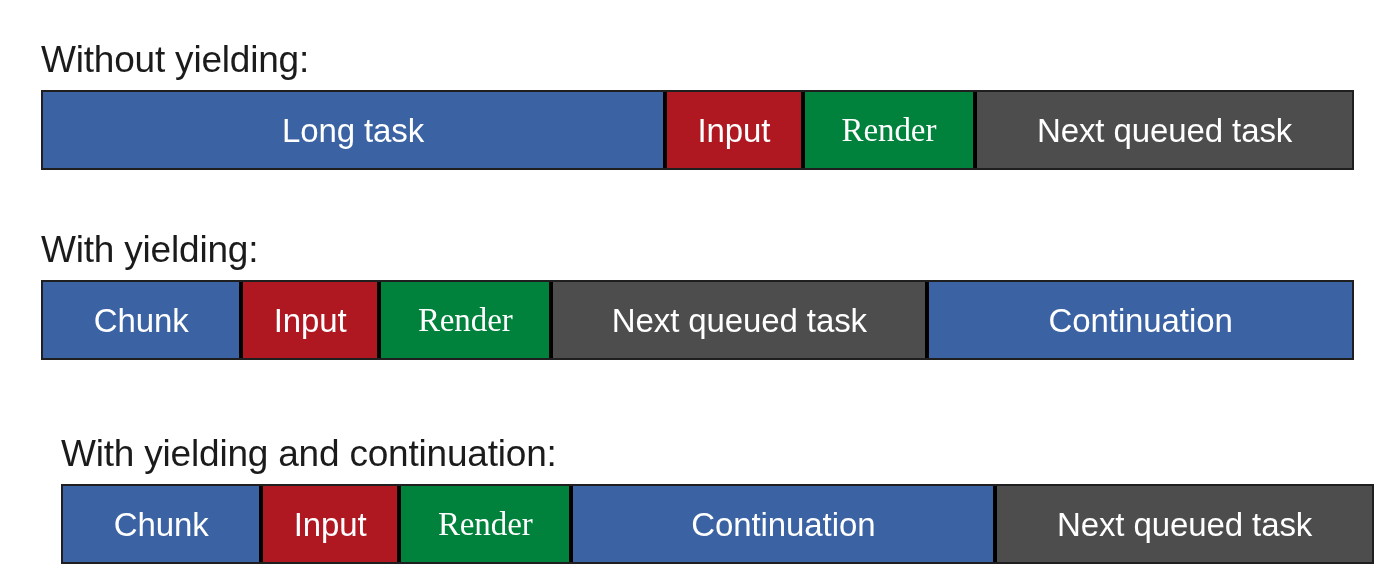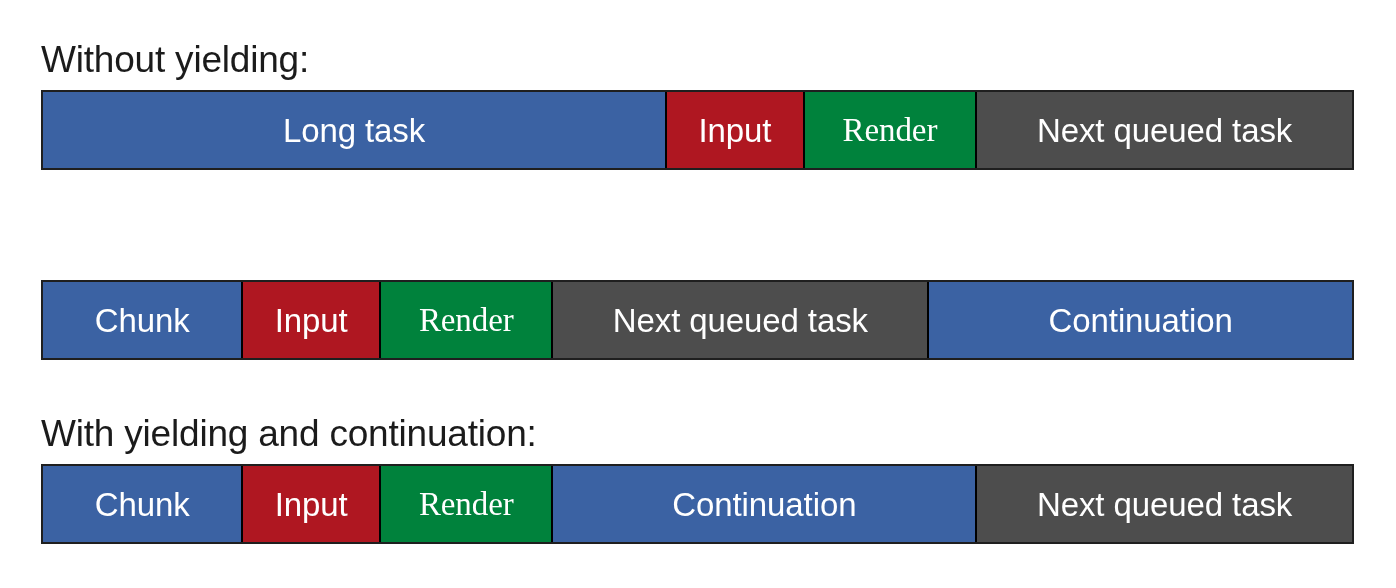--- a/index.html
+++ b/index.html
@@ -50,48 +50,49 @@
     align-items: center;
     justify-content: center;
     height: 100%;
     box-sizing: border-box;
     color: #ffffff;
     font-size: 33px;
     line-height: 1;
     letter-spacing: -0.1px;
     white-space: nowrap;
     overflow: hidden;
-    border-right: 2px solid #000000;
+    border-right: 4px solid #000000;
   }
   .seg:last-child { border-right: 0; }
   .seg-blue  { background: #3b62a3; }
   .seg-red   { background: #af1721; }
   .seg-green { background: #00823c; font-family: Liberation Serif, serif; }
   .seg-gray  { background: #4d4d4d; }
 
   .row-1 { top: 90px; }
   .row-2 { top: 280px; }
-  .row-3 { top: 464px; }
+  .row-3 { top: 484px; margin-left: 20px; }
 </style>
 </head>
 <body>
 
 <div id="canvas">
 
   <div class="row row-1">
     <div class="row-label">Without yielding:</div>
     <div class="bar">
       <div class="seg seg-blue" style="flex: 0 0 47.68%; background: rgb(59, 98, 163);">Long task</div>
       <div class="seg seg-red" style="flex: 0 0 10.51%; background: rgb(175, 23, 33);">Input</div>
       <div class="seg seg-green" style="flex: 0 0 13.18%; background: rgb(0, 130, 60);">Render</div>
       <div class="seg seg-gray" style="flex: 0 0 28.63%; background: rgb(77, 77, 77);">Next queued task</div>
     </div>
   </div>
 
   <div class="row row-2">
+    <div class="row-label">With yielding:</div>
     <div class="bar">
       <div class="seg seg-blue" style="flex: 0 0 15.31%; background: rgb(59, 98, 163);">Chunk</div>
       <div class="seg seg-red" style="flex: 0 0 10.51%; background: rgb(175, 23, 33);">Input</div>
       <div class="seg seg-green" style="flex: 0 0 13.18%; background: rgb(0, 130, 60);">Render</div>
       <div class="seg seg-gray" style="flex: 0 0 28.71%; background: rgb(77, 77, 77);">Next queued task</div>
       <div class="seg seg-blue" style="flex: 0 0 32.29%; background: rgb(59, 98, 163);">Continuation</div>
     </div>
   </div>
 
   <div class="row row-3">

